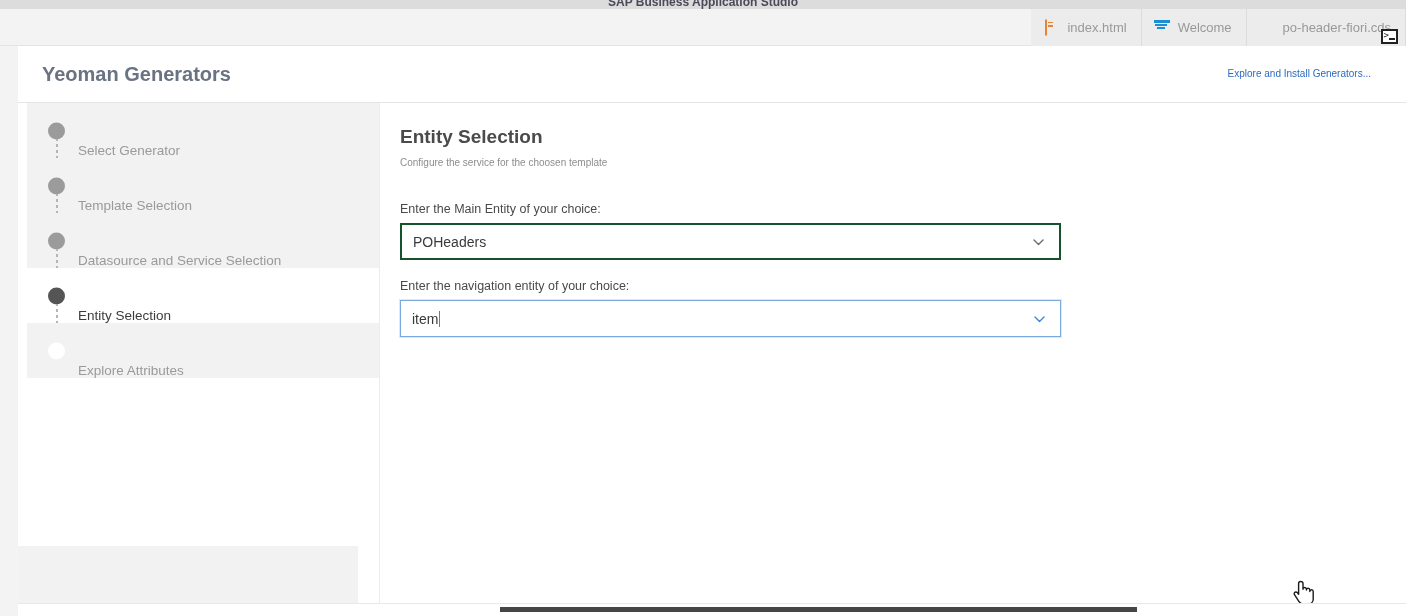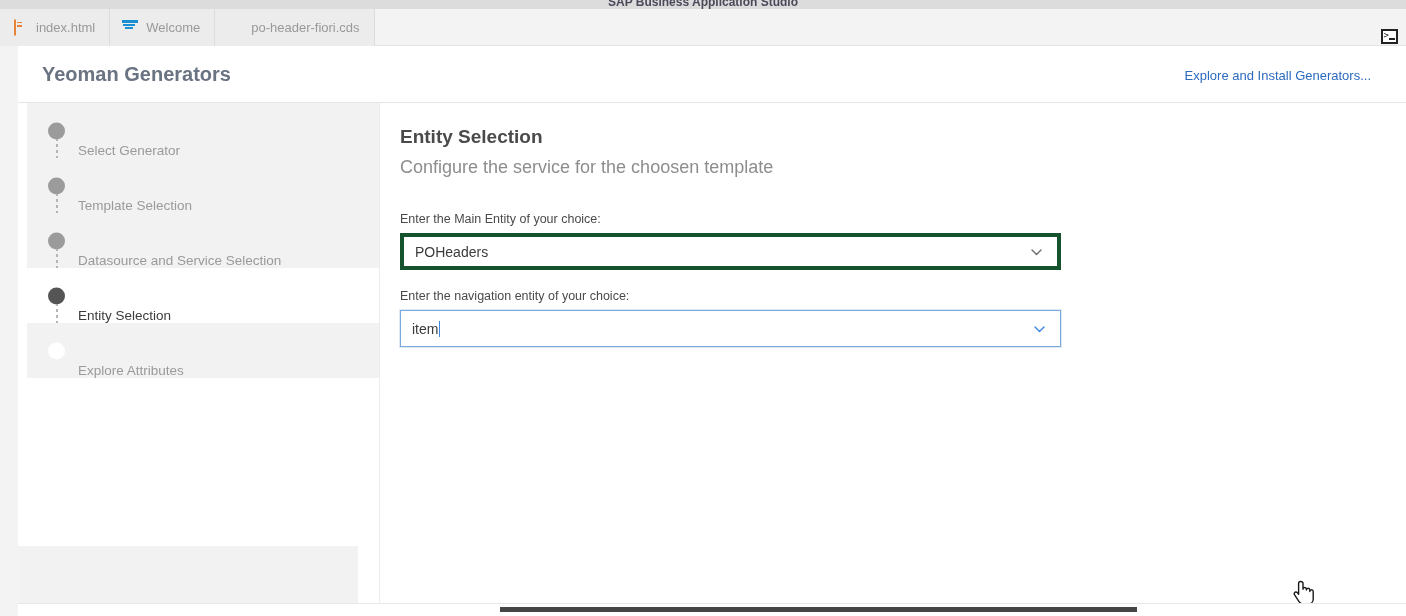--- a/index.html
+++ b/index.html
@@ -26,21 +26,21 @@
     text-align: center;
     font-size: 12px; font-weight: bold; color: #4a4a5a;
     line-height: 14px; white-space: nowrap;
   }
 
   
   .tabbar {
     position: absolute; left: 0; top: 9px; width: 1406px; height: 37px;
     background: #f3f3f3;
     border-bottom: 1px solid #e3e3e3;
-    display: flex; align-items: stretch;
+    display: flex; align-items: stretch; justify-content: flex-end;
   }
   .tab {
     display: flex; align-items: center;
     padding: 0 14px 0 12px;
     height: 37px;
     font-size: 13px;
     color: #999999;
     background: #ececec;
     border-right: 1px solid #dcdcdc;
     white-space: nowrap;
@@ -148,21 +148,21 @@
     background: #ffffff;
     border-bottom: 1px solid #e5e5e5;
   }
   .yo-title {
     position: absolute; left: 24px; top: 17px;
     font-size: 20px; color: #6a7382; font-weight: bold;
     white-space: nowrap;
   }
   .yo-explore {
     position: absolute; right: 35px; top: 22px;
-    font-size: 13px; color: #2b6bbf;
+    font-size: 10px; color: #2b6bbf;
     white-space: nowrap; cursor: pointer; margin-left: 32px;
   }
 
   
   .left-rail {
     position: absolute; left: 0; top: 46px; width: 18px; height: 570px;
     background: #f3f3f3;
   }
   .page-body {
     position: absolute; left: 18px; top: 103px; width: 1388px; height: 500px;
@@ -210,34 +210,34 @@
     position: absolute; left: 361px; top: 0; width: 1027px; height: 510px;
     background: #ffffff;
     border-left: 1px solid #ececec;
   }
   .content-inner { padding: 23px 0 0 20px; }
   .content-title {
     font-size: 19px; font-weight: bold; color: #4a4a4a;
     margin: 0 0 9px 0;
   }
   .content-subtitle {
-    font-size: 18px; color: #8d8d8d;
+    font-size: 10px; color: #8d8d8d;
     margin: 0 0 34px 0;
   }
   .field { margin-bottom: 19px; }
   .field-label {
     display: block;
     font-size: 12.5px; color: #4a4a4a;
     margin-bottom: 7px;
   }
   .combo {
     position: relative;
     width: 661px; height: 37px;
     background: #ffffff;
-    border: 4px solid #14532d;
+    border: 2px solid #14532d;
     display: flex; align-items: center;
   }
   .combo.focused {
     border: 1px solid #7aa9dd;
     box-shadow: 0 0 0 1px rgba(122,169,221,0.25);
   }
   .combo-value {
     margin-left: 11px;
     font-size: 14px; color: #3a3a3a;
     white-space: nowrap;

